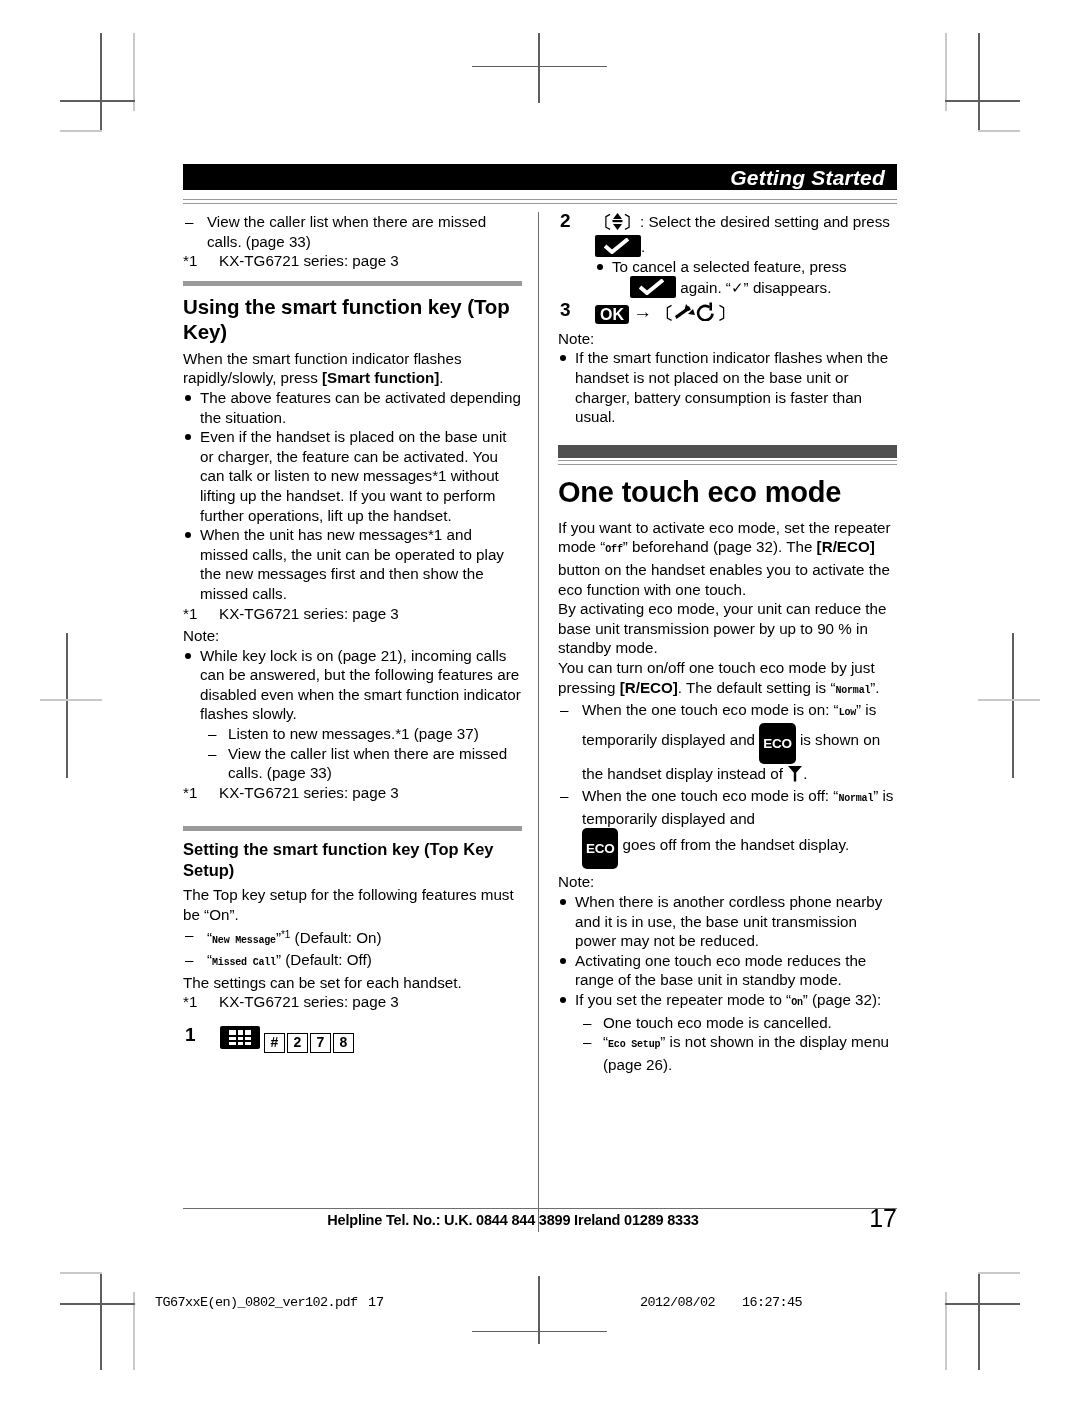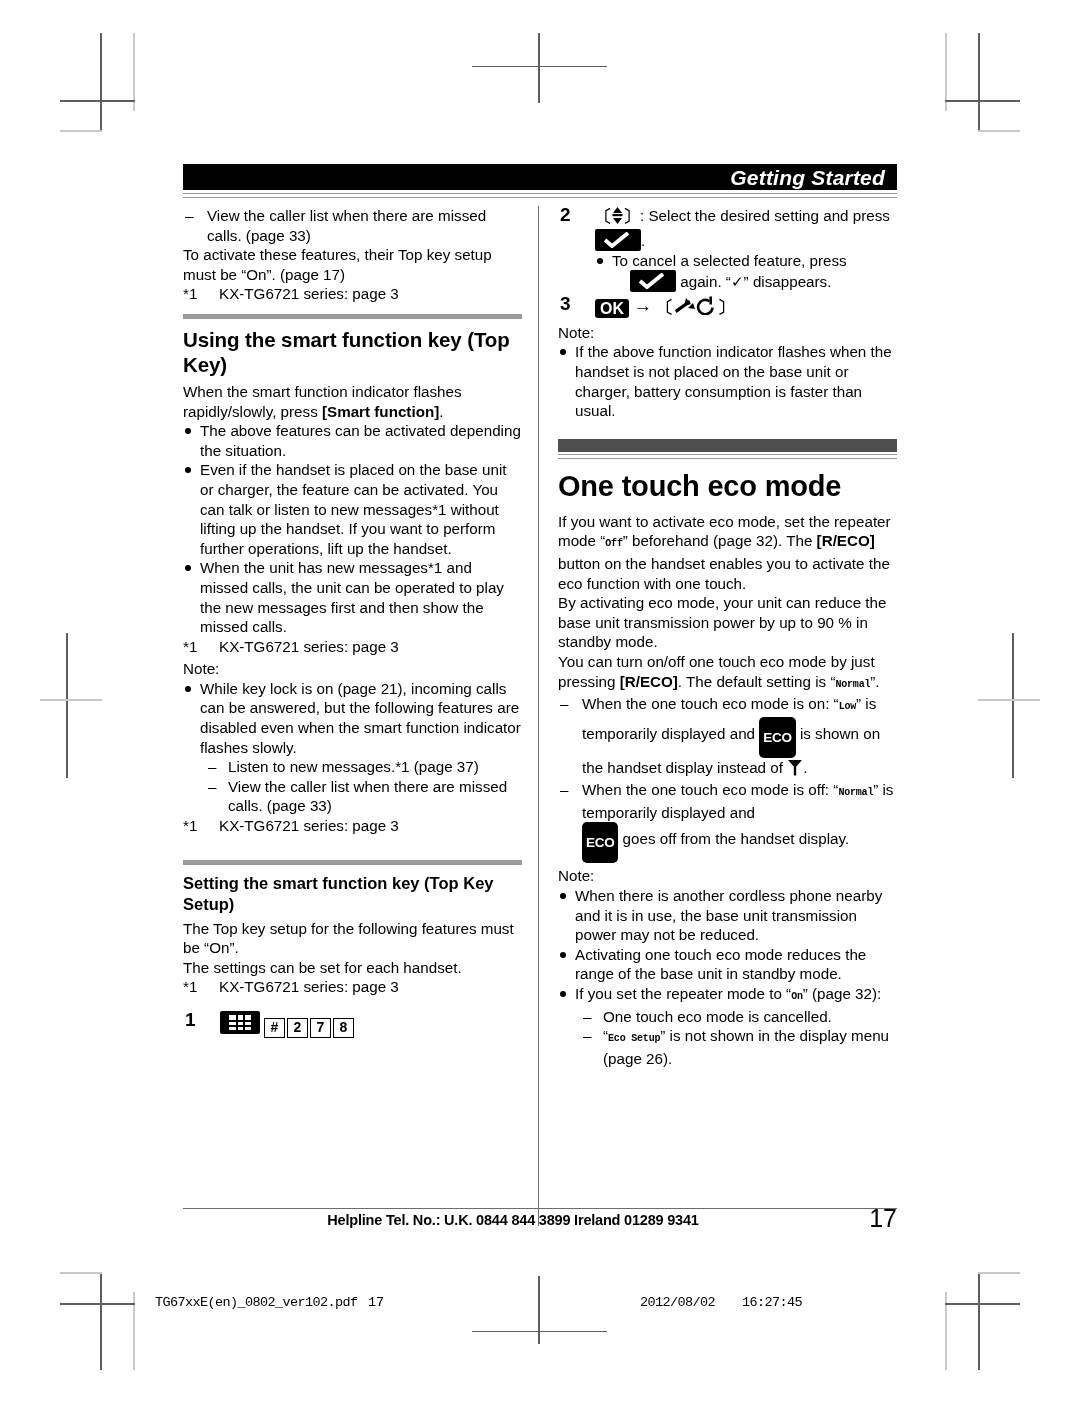--- a/index.html
+++ b/index.html
@@ -26,21 +26,21 @@
     left: 183px;
     top: 160px;
     width: 714px;
     height: 1110px;
   }
 
   
   .hdr-band {
     position: relative;
     height: 30px;
-    margin-bottom: 3px;
+    margin-bottom: 9px;
   }
   .hdr-band .bar {
     position: absolute;
     left: 0; right: 0; top: 4px;
     height: 26px;
     background: #000;
   }
   .hdr-band .title {
     position: absolute;
     right: 12px;
@@ -349,21 +349,20 @@
   <div class="hdr-rule"></div>
 
   <div class="cols">
     <div class="col-divider"></div>
 
     <div class="col left">
 
       <ul class="dashes">
         <li>View the caller list when there are missed calls. (page 33)</li>
       </ul>
-      <p class="para">To activate these features, their Top key setup must be “On”. (page 17)</p>
       <div class="footnote">
         <span class="fn-mark">*1</span>
         <span>KX-TG6721 series: page 3</span>
       </div>
 
       <div class="rule-grey"></div>
       <h2 class="sec-head">Using the smart function key (Top Key)</h2>
 
       <p class="para"><span>When the smart function indicator flashes rapidly/slowly, press </span><span class="kb">[Smart function]</span><span>.</span></p>
 
@@ -389,20 +388,24 @@
       </ul>
       <div class="footnote">
         <span class="fn-mark">*1</span>
         <span>KX-TG6721 series: page 3</span>
       </div>
 
       <div class="rule-grey" style="margin-top:24px;"></div>
       <h3 class="sub-head">Setting the smart function key (Top Key Setup)</h3>
       <p class="para">The Top key setup for the following features must be “On”.</p>
 
+      <ul class="dashes">
+        <li>“<span class="mono">New Message</span>”<span class="sup">*1</span><span> (Default: On)</span></li>
+        <li>“<span class="mono">Missed Call</span>”<span> (Default: Off)</span></li>
+      </ul>
       <p class="para">The settings can be set for each handset.</p>
       <div class="footnote">
         <span class="fn-mark">*1</span>
         <span>KX-TG6721 series: page 3</span>
       </div>
 
       <div class="step" style="margin-top:14px;">
         <span class="num">1</span>
         <span class="keybox-grid"><span class="g"></span></span><span class="keybox">#</span><span class="keybox">2</span><span class="keybox">7</span><span class="keybox">8</span>
       </div>
@@ -444,21 +447,21 @@
               </g>
               <g fill="none" stroke="#000" stroke-width="2.6">
                 <path d="M36.5 6.2 A7.2 7.2 0 1 0 39.5 12.6"></path>
               </g>
               <rect x="36.4" y="1.5" width="2.6" height="8" fill="#000"></rect>
             </svg></span><span class="bracket">〕</span>
       </div>
 
       <p class="note-label">Note:</p>
       <ul class="bullets">
-        <li>If the above function indicator flashes when the handset is not placed on the base unit or charger, battery consumption is faster than usual.</li>
+        <li>If the smart function indicator flashes when the handset is not placed on the base unit or charger, battery consumption is faster than usual.</li>
       </ul>
 
       <div class="rule-dark-wrap">
         <div class="rule-dark"></div>
         <div class="rule-dark-under"></div>
       </div>
       <h1 class="big-head">One touch eco mode</h1>
 
       <p class="para"><span>If you want to activate eco mode, set the repeater mode “</span><span class="mono">Off</span><span>” beforehand (page 32). The </span><span class="kb">[R/ECO]</span><span> button on the handset enables you to activate the eco function with one touch.</span></p>
 
@@ -486,19 +489,19 @@
             <li><span>“</span><span class="mono">Eco Setup</span><span>” is not shown in the display menu (page 26).</span></li>
           </ul>
         </li>
       </ul>
 
     </div>
   </div>
 </div>
 
 <div class="footer-rule"></div>
-<div class="footer-help">Helpline Tel. No.: U.K. 0844 844 3899 Ireland 01289 9341</div>
+<div class="footer-help">Helpline Tel. No.: U.K. 0844 844 3899 Ireland 01289 8333</div>
 <div class="footer-pageno">17</div>
 
 <div class="meta-file">TG67xxE(en)_0802_ver102.pdf</div>
 <div class="meta-pg">17</div>
 <div class="meta-date">2012/08/02</div>
 <div class="meta-time">16:27:45</div>
 
 </body></html>

